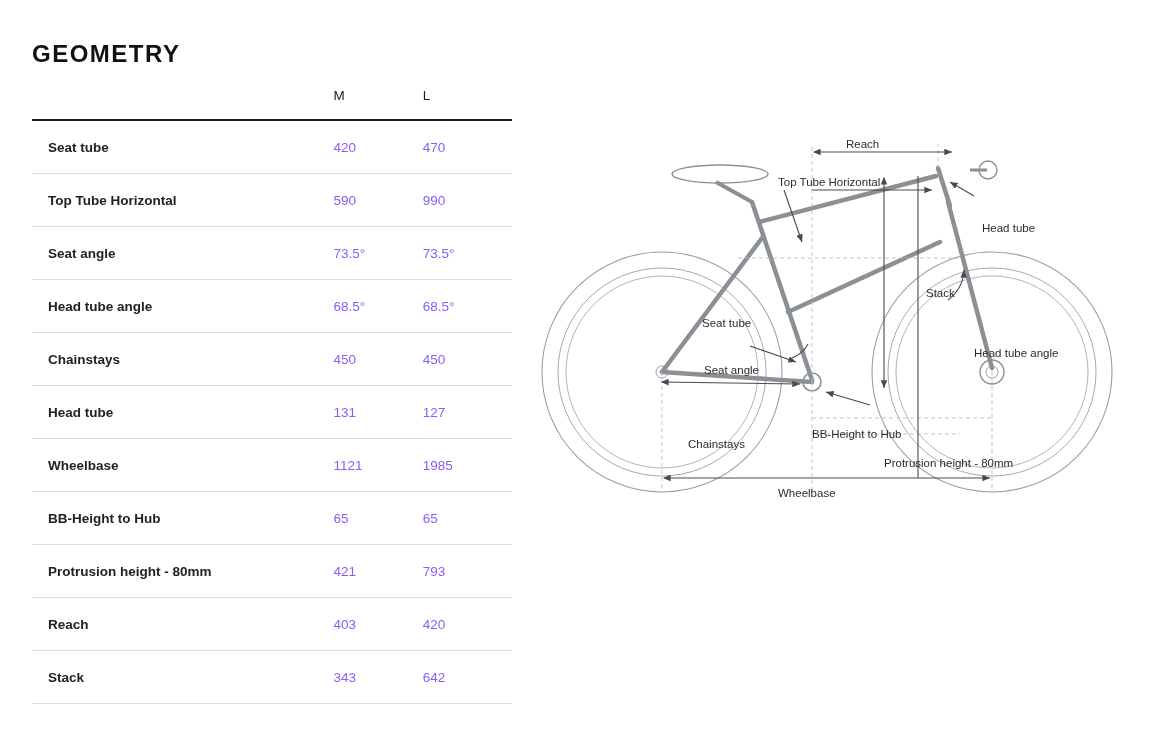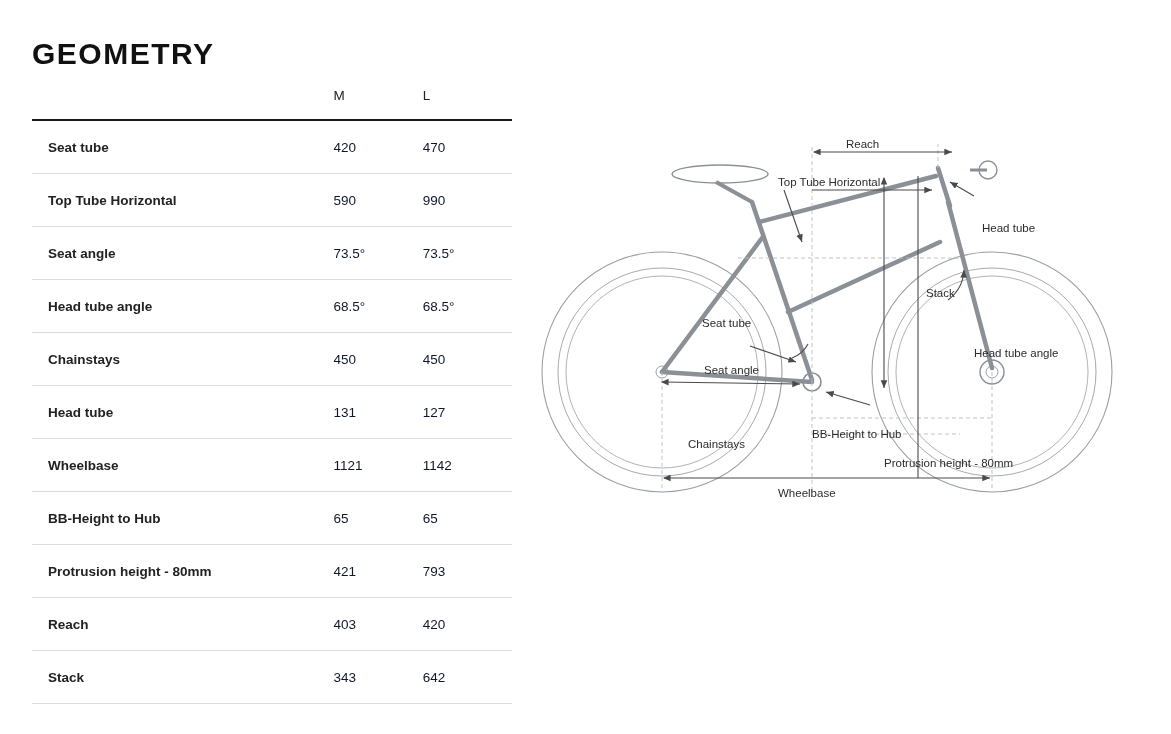--- a/index.html
+++ b/index.html
@@ -17,21 +17,21 @@
   }
   .page {
     position: relative;
     width: 1171px;
     height: 734px;
   }
   .title {
     position: absolute;
     left: 32px;
     top: 32px;
-    font-size: 30px;
+    font-size: 24px;
     font-weight: bold;
     letter-spacing: 1.5px;
     color: #111111;
     line-height: 44px;
   }
   
   .geo-table {
     position: absolute;
     left: 32px;
     top: 88px;
@@ -64,21 +64,21 @@
     font-size: 13.5px;
   }
   .geo-table th.label-head {
     padding-left: 16px;
     width: 296px;
   }
   .geo-table td.val,
   .geo-table th.val {
     width: 92px;
     font-weight: normal;
-    color: #0f172a;
+    color: #8b5cf6;
   }
   .geo-table th.val { color: #222; }
   
   .diagram {
     position: absolute;
     left: 540px;
     top: 130px;
     width: 620px;
     height: 420px;
   }
@@ -133,21 +133,21 @@
         <td class="val">450</td>
       </tr>
       <tr>
         <td class="label">Head tube</td>
         <td class="val">131</td>
         <td class="val">127</td>
       </tr>
       <tr>
         <td class="label">Wheelbase</td>
         <td class="val">1121</td>
-        <td class="val">1142</td>
+        <td class="val">1985</td>
       </tr>
       <tr>
         <td class="label">BB-Height to Hub</td>
         <td class="val">65</td>
         <td class="val">65</td>
       </tr>
       <tr>
         <td class="label">Protrusion height - 80mm</td>
         <td class="val">421</td>
         <td class="val">793</td>

